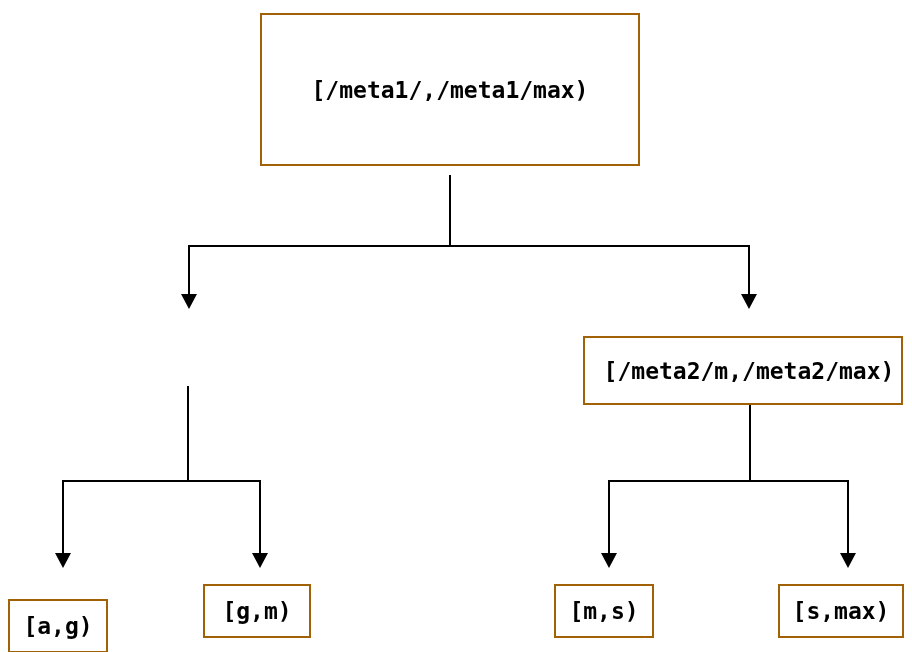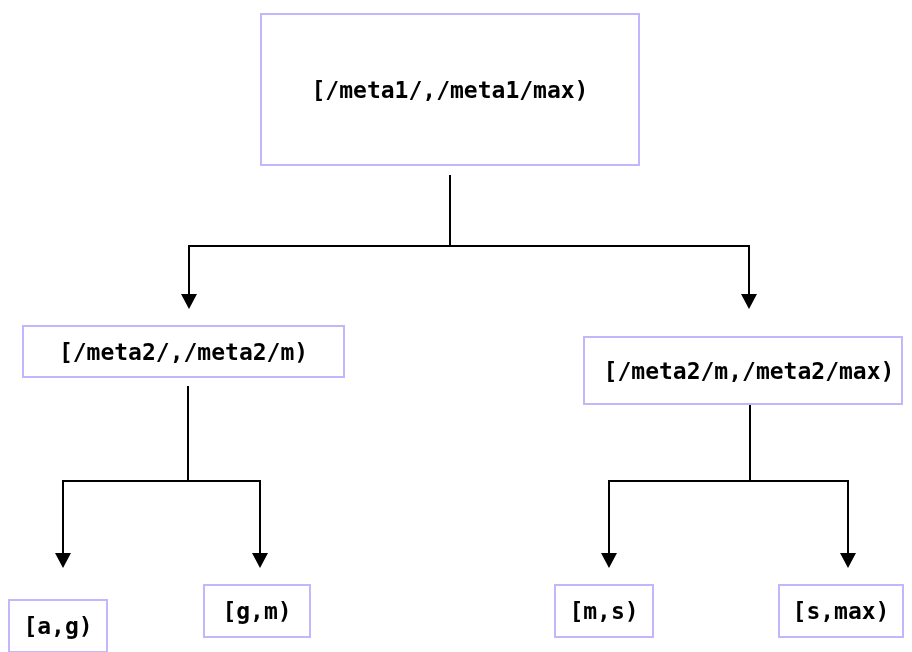--- a/index.html
+++ b/index.html
@@ -26,21 +26,21 @@
     stroke: #000000;
     stroke-width: 2;
   }
   .edges polygon {
     fill: #000000;
     stroke: none;
   }
   .node {
     position: absolute;
     box-sizing: border-box;
-    border: 2px solid #c4b5fd;
+    border: 2px solid #a16207;
     background: #ffffff;
     display: flex;
     align-items: center;
     justify-content: center;
   }
   .node-label {
     font-size: 23px;
     font-weight: bold;
     color: #000000;
     white-space: pre;
@@ -86,23 +86,20 @@
       <polygon points="601,553 617,553 609,568"></polygon>
       <line x1="848" y1="480" x2="848" y2="554"></line>
       <polygon points="840,553 856,553 848,568"></polygon>
     </g>
   </svg>
 
   <div class="node root">
     <span class="node-label">[/meta1/,/meta1/max)</span>
   </div>
 
-  <div class="node l2-left">
-    <span class="node-label">[/meta2/,/meta2/m)</span>
-  </div>
 
   <div class="node l2-right">
     <span class="node-label">[/meta2/m,/meta2/max)</span>
   </div>
 
   <div class="node leaf-ag">
     <span class="node-label">[a,g)</span>
   </div>
 
   <div class="node leaf-gm">

